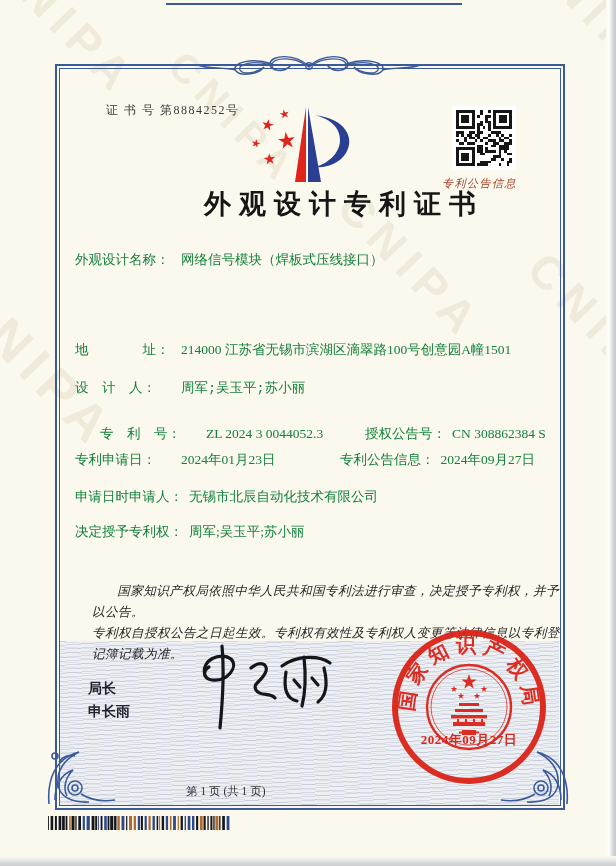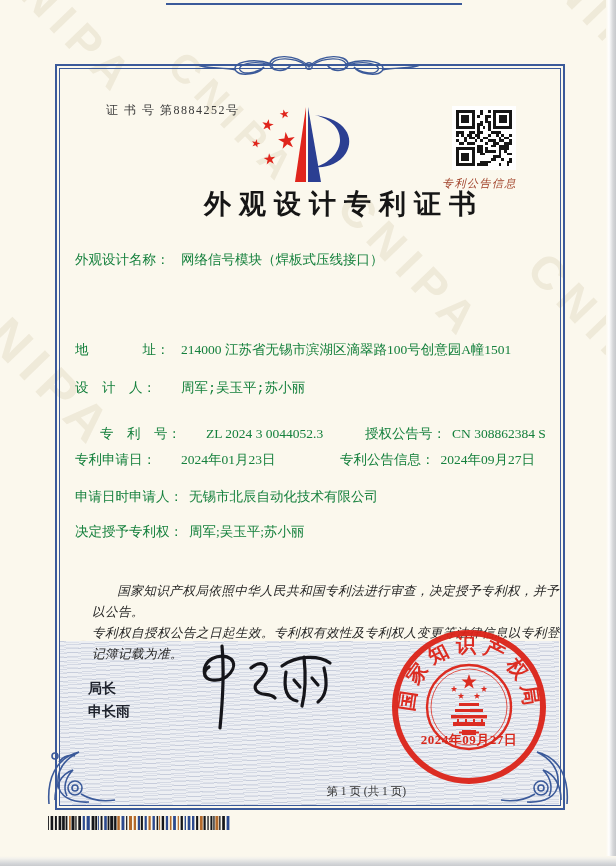--- a/index.html
+++ b/index.html
@@ -54,21 +54,21 @@
   .notice .l1{text-indent:2em;}
   
   .director{position:absolute;left:88px;font-size:14px;font-weight:bold;color:#20242e;
     font-family:Liberation Serif, serif;z-index:6;}
   .sig{position:absolute;left:185px;top:638px;z-index:6;}
   
   .seal{position:absolute;left:389px;top:627px;z-index:7;opacity:0.95;}
   .seal-date{position:absolute;left:407px;top:731px;width:124px;text-align:center;
     font-size:13px;font-weight:bold;color:#d8281c;letter-spacing:0.5px;z-index:8;}
   
-  .page-num{position:absolute;left:186px;top:784px;width:220px;text-align:right;
+  .page-num{position:absolute;left:186px;top:784px;width:220px;text-align:left;
     font-size:11.5px;color:#333;z-index:5;}
   .barcode{position:absolute;left:48px;top:816px;z-index:5;}
 </style>
 </head>
 <body>
 
 <div class="page">
 
   <span class="wm" style="left:-28px;top:-6px;">CNIPA</span>
   <span class="wm" style="left:150px;top:96px;font-size:40px;">CNIPA</span>

